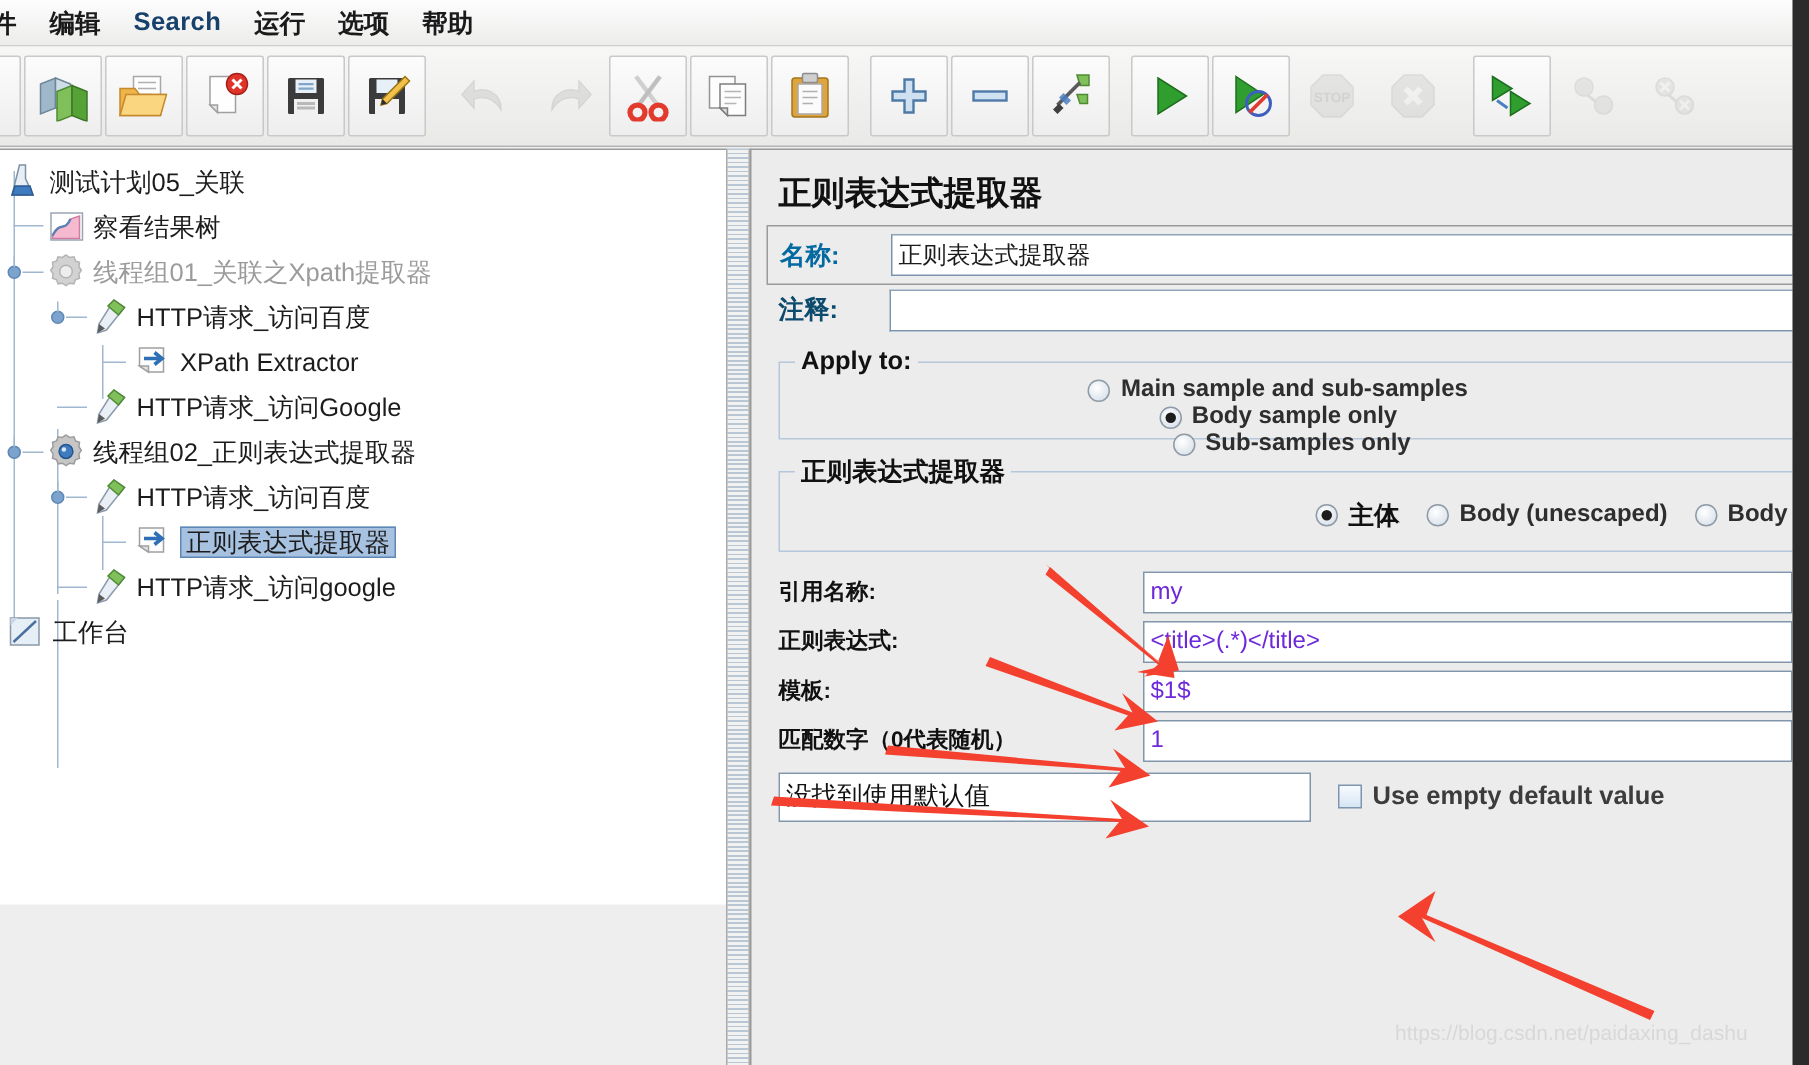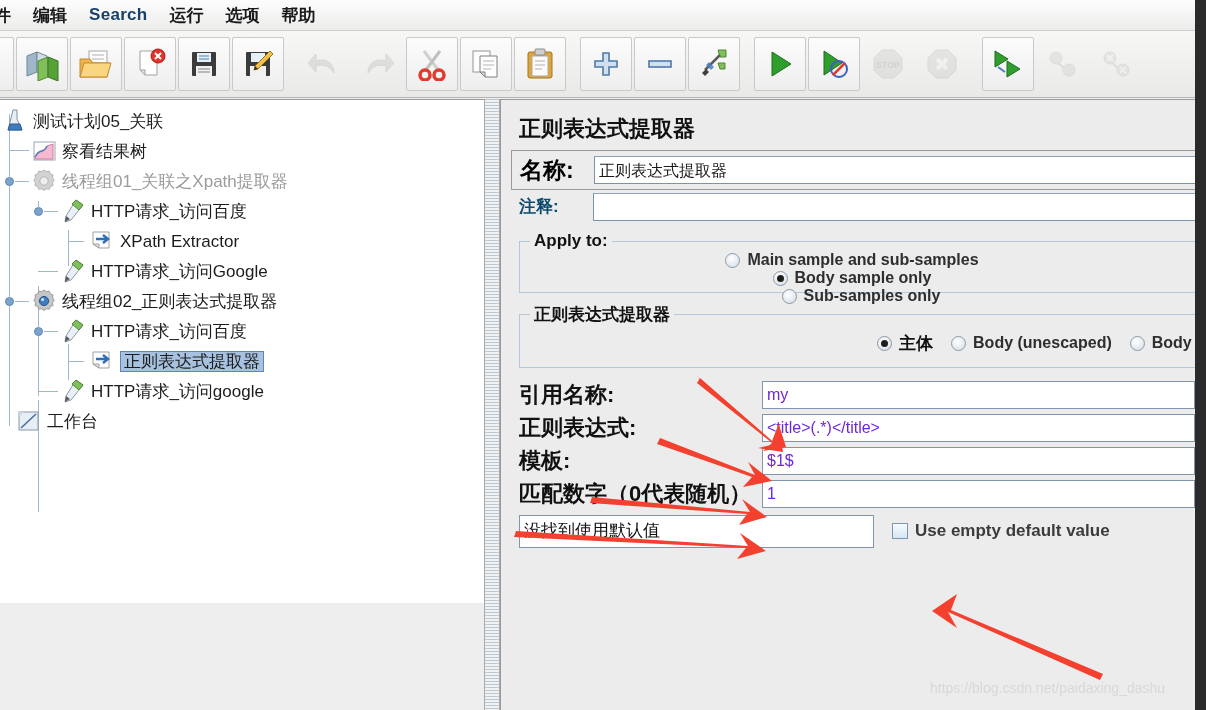--- a/index.html
+++ b/index.html
@@ -200,21 +200,21 @@
   .rlabel { font-size: 16px; font-weight: bold; color: #2e2e2e; }
   .rlabel.cn { font-size: 17px; color: #111; }
 
   .fieldgrid { margin-top: 10px; }
   .frow {
     display: flex; align-items: center;
     height: 33px;
     margin-left: 18px;
   }
   .frow .flbl {
-    font-size: 22px; font-weight: bold; color: #111;
+    font-size: 15px; font-weight: bold; color: #111;
     width: 243px; flex: 0 0 auto;
     white-space: nowrap;
   }
   .frow .fval {
     flex: 1 1 auto; height: 28px;
     background: #ffffff; border: 1px solid #8296ab;
     font-size: 16px; color: #6d28d9;
     padding: 1px 4px; line-height: 24px;
     white-space: nowrap; overflow: hidden;
   }
@@ -573,21 +573,21 @@
         <span class="ticon">
           <svg width="26" height="26" viewBox="0 0 26 26">
             <path d="M16 2 L23 7 L11 22 L5 24 L6 18 Z" fill="#e9eff5" stroke="#8a9aab"></path>
             <path d="M16 2 L23 7 L19 12 L12 6 Z" fill="#7fc05a" stroke="#4f8a33"></path>
             <path d="M5 24 L6 18 L10 21 Z" fill="#5b5b5b"></path>
           </svg>
         </span>
         <span class="tlabel">HTTP请求_访问google</span>
       </div>
 
-      <div class="trow" style="padding-left:16px;text-align:right;">
+      <div class="trow" style="padding-left:4px;text-align:right;">
         <span class="ticon">
           <svg width="26" height="26" viewBox="0 0 26 26">
             <rect x="3" y="4" width="19" height="18" fill="#e6eef6" stroke="#8a98a8"></rect>
             <path d="M5 20 L20 6" stroke="#4a6f9c" stroke-width="1.6"></path>
             <path d="M3 4 L8 4 L3 9 Z" fill="#c9d7e6"></path>
           </svg>
         </span>
         <span class="tlabel">工作台</span>
       </div>
 
@@ -595,21 +595,21 @@
   </div>
 
   <div class="splitter"></div>
 
   <div class="detail-pane">
 
     <div class="panel-title">正则表达式提取器</div>
 
     <div class="namebox" style="margin-right:-2px;">
       <div style="display:flex;align-items:center;width:100%;height:30px;">
-        <span class="lbl" style="font-size:23px;font-weight:bold;color:#000000;width:74px;flex:0 0 auto;">名称:</span>
+        <span class="lbl" style="font-size:17px;font-weight:bold;color:#0369a1;width:74px;flex:0 0 auto;">名称:</span>
         <div class="tfield">正则表达式提取器</div>
       </div>
     </div>
     <div style="display:flex;align-items:center;margin-left:10px;height:33px;">
       <span style="font-size:17px;font-weight:bold;color:#0c4a6e;width:82px;flex:0 0 auto;padding-left:8px;">注释:</span>
       <div class="tfield" style="margin-right:-2px;"></div>
     </div>
 
     <fieldset class="grp" style="margin-right:-4px;">
       <legend>Apply to:</legend>

